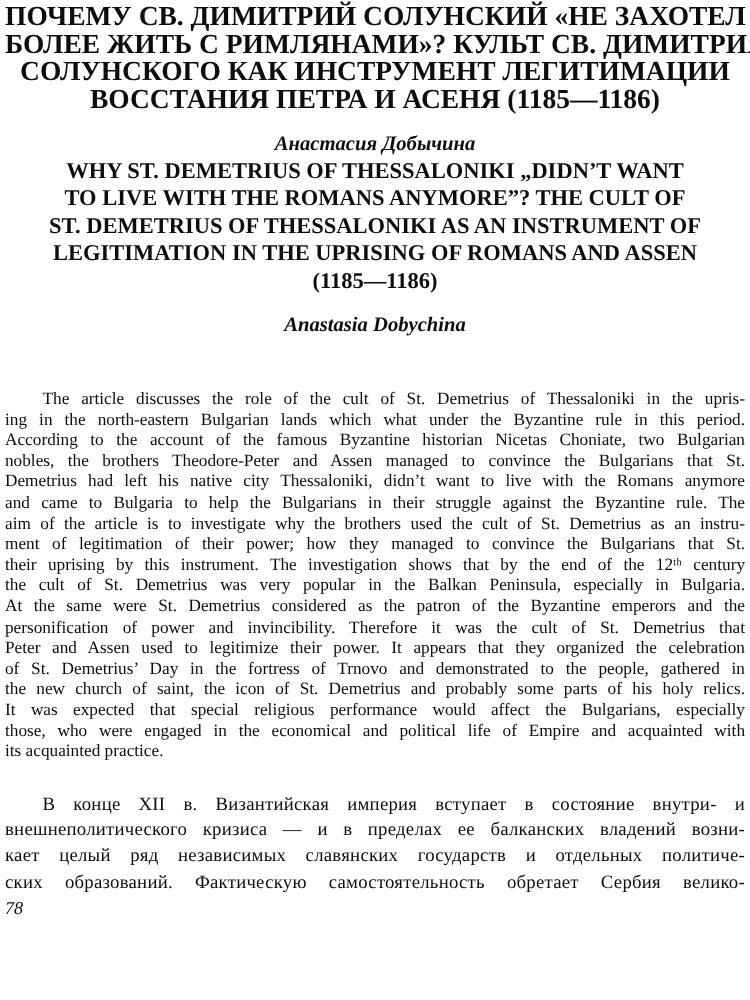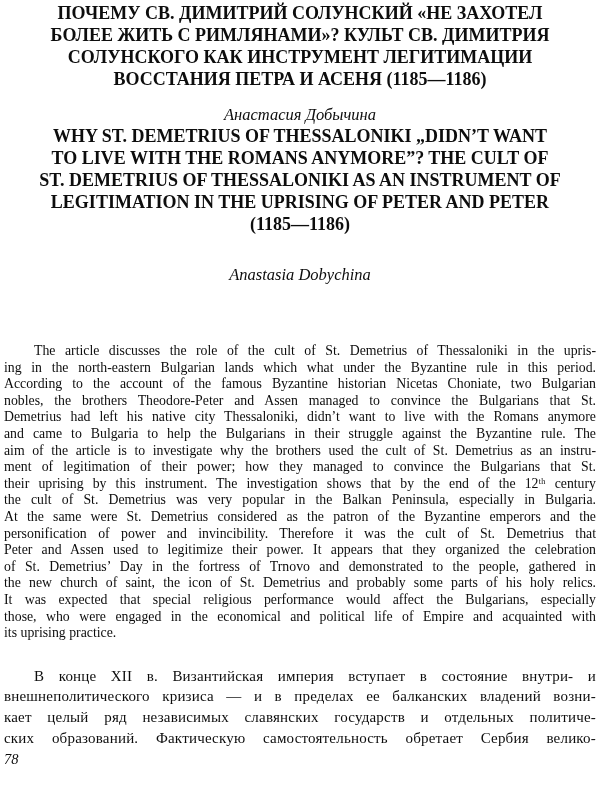--- a/index.html
+++ b/index.html
@@ -11,35 +11,35 @@
     overflow: hidden;
   }
   .page {
     box-sizing: border-box;
     width: 600px; height: 800px;
     padding: 2px 4px 0 4px;
   }
   
   .title { font-weight: bold; }
   .title .tline { text-align: center; text-align-last: center; white-space: nowrap; }
-  .title-ru { font-size: 18px; line-height: 22px; }
+  .title-ru { font-size: 22px; line-height: 22px; }
   .title-en { font-size: 18px; line-height: 22px; }
   
   .author {
-    font-weight: normal; font-style: italic;
+    font-weight: bold; font-style: italic;
     text-align: center;
     font-size: 16.5px; line-height: 20px;
   }
   .author-ru { margin-top: 15px; }
-  .author-en { margin-top: 30px; text-align: center; }
+  .author-en { margin-top: 15px; text-align: center; }
   
   .para .tline { text-align: justify; text-align-last: justify; }
   .para .tline-first { text-indent: 30px; }
   .para.last-left .tline-last { text-align-last: left; }
-  .abstract { margin-top: 58px; font-size: 13.8px; line-height: 16.6px; }
+  .abstract { margin-top: 41px; font-size: 13.8px; line-height: 16.6px; }
   .body-ru { margin-top: 24px; font-size: 15px; line-height: 20.8px; letter-spacing: 0.2px; }
   .page-number { font-size: 14.5px; line-height: 16px; margin-top: 2px; text-align: left; font-style: italic; }
 </style>
 </head>
 <body>
 
 <div class="page">
 
   <div class="title title-ru">
       <div class="tline tline-first">ПОЧЕМУ СВ. ДИМИТРИЙ СОЛУНСКИЙ «НЕ ЗАХОТЕЛ</div>
@@ -47,21 +47,21 @@
       <div class="tline">СОЛУНСКОГО КАК ИНСТРУМЕНТ ЛЕГИТИМАЦИИ</div>
       <div class="tline tline-last">ВОССТАНИЯ ПЕТРА И АСЕНЯ (1185—1186)</div>
     </div>
 
   <div class="author author-ru">Анастасия Добычина</div>
 
   <div class="title title-en">
       <div class="tline tline-first">WHY ST. DEMETRIUS OF THESSALONIKI „DIDN’T WANT</div>
       <div class="tline">TO LIVE WITH THE ROMANS ANYMORE”? THE CULT OF</div>
       <div class="tline">ST. DEMETRIUS OF THESSALONIKI AS AN INSTRUMENT OF</div>
-      <div class="tline">LEGITIMATION IN THE UPRISING OF PETER AND PETER</div>
+      <div class="tline">LEGITIMATION IN THE UPRISING OF ROMANS AND ASSEN</div>
       <div class="tline tline-last">(1185—1186)</div>
     </div>
 
   <div class="author author-en">Anastasia Dobychina</div>
 
   <div class="para abstract last-left">
       <div class="tline tline-first">The article discusses the role of the cult of St. Demetrius of Thessaloniki in the upris-</div>
       <div class="tline">ing in the north-eastern Bulgarian lands which what under the Byzantine rule in this period.</div>
       <div class="tline">According to the account of the famous Byzantine historian Nicetas Choniate, two Bulgarian</div>
       <div class="tline">nobles, the brothers Theodore-Peter and Assen managed to convince the Bulgarians that St.</div>
@@ -71,21 +71,21 @@
       <div class="tline">ment of legitimation of their power; how they managed to convince the Bulgarians that St.</div>
       <div class="tline">their uprising by this instrument. The investigation shows that by the end of the 12ᵗʰ century</div>
       <div class="tline">the cult of St. Demetrius was very popular in the Balkan Peninsula, especially in Bulgaria.</div>
       <div class="tline">At the same were St. Demetrius considered as the patron of the Byzantine emperors and the</div>
       <div class="tline">personification of power and invincibility. Therefore it was the cult of St. Demetrius that</div>
       <div class="tline">Peter and Assen used to legitimize their power. It appears that they organized the celebration</div>
       <div class="tline">of St. Demetrius’ Day in the fortress of Trnovo and demonstrated to the people, gathered in</div>
       <div class="tline">the new church of saint, the icon of St. Demetrius and probably some parts of his holy relics.</div>
       <div class="tline">It was expected that special religious performance would affect the Bulgarians, especially</div>
       <div class="tline">those, who were engaged in the economical and political life of Empire and acquainted with</div>
-      <div class="tline tline-last">its uprising practice.</div>
+      <div class="tline tline-last">its acquainted practice.</div>
     </div>
 
   <div class="para body-ru">
       <div class="tline tline-first">В конце XII в. Византийская империя вступает в состояние внутри- и</div>
       <div class="tline">внешнеполитического кризиса — и в пределах ее балканских владений возни-</div>
       <div class="tline">кает целый ряд независимых славянских государств и отдельных политиче-</div>
       <div class="tline tline-last">ских образований. Фактическую самостоятельность обретает Сербия велико-</div>
     </div>
 
   <div class="page-number">78</div>

